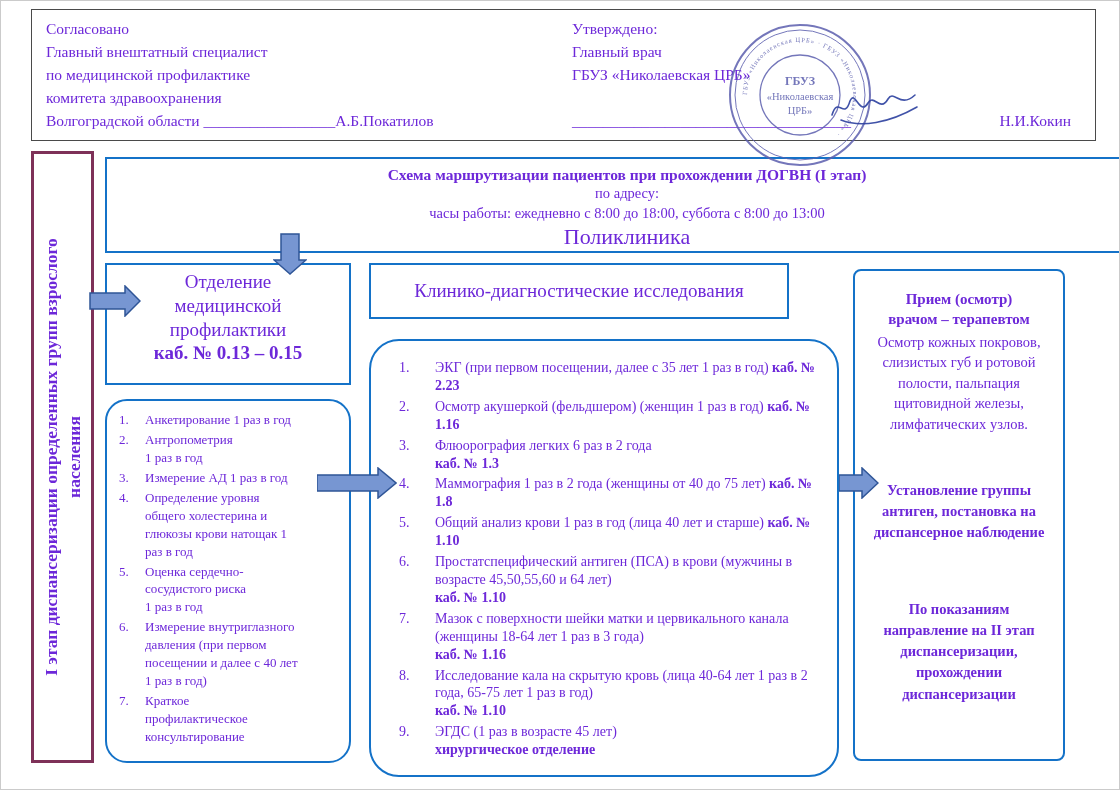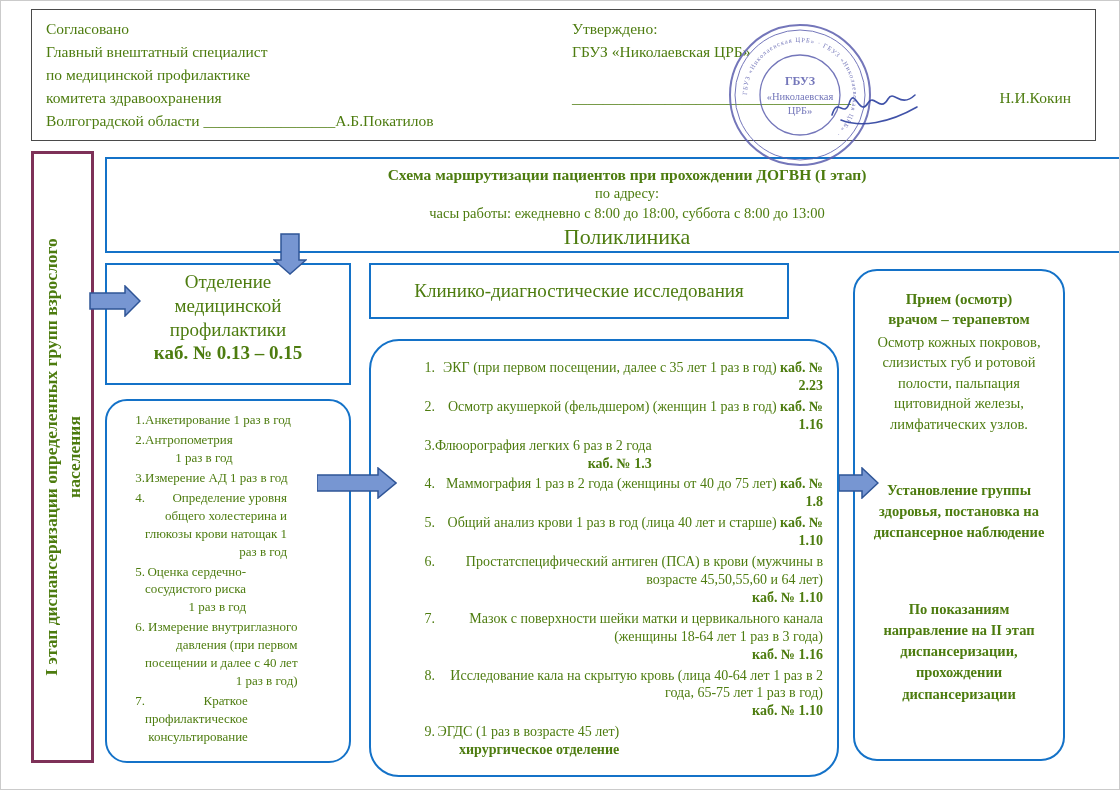--- a/index.html
+++ b/index.html
@@ -2,21 +2,21 @@
 <html style="--box-border: #1472c8; --arrow-fill: #7796d2; --arrow-stroke: #2f5597; --sidebar-border: #7e3158; --stamp-ink: #5c5fae; --signature-ink: #2b3f9e; --cell-border: #4a4a4a;"><head>
 <meta charset="utf-8">
 <style>
   :root{
     --box-border:#1472c8; --arrow-fill:#7796d2; --arrow-stroke:#2f5597;
     --sidebar-border:#7e3158; --stamp-ink:#5c5fae; --signature-ink:#2b3f9e;
     --cell-border:#4a4a4a;
   }
   html,body{margin:0;padding:0;background:#fff;}
   .page{position:relative;width:1120px;height:790px;background:#fff;overflow:hidden;
-        font-family:"Liberation Serif","DejaVu Serif",serif;color:#4d7c0f;
+        font-family:"Liberation Serif","DejaVu Serif",serif;color:#6d28d9;
         border:1px solid #cbcbcb;box-sizing:border-box;}
 
   
   .cell{position:absolute;top:8px;height:132px;border:1px solid var(--cell-border);
         box-sizing:border-box;padding:8px 14px;font-size:15.5px;line-height:1.48;background:#fff;}
   #cell-left{left:30px;width:528px;}
   #cell-right{left:557px;width:538px;border-left:none;}
   .sign-line{display:flex;align-items:flex-end;}
   .sign-line.gap{margin-top:23px;}
   .sig-name.pushed{margin-left:auto;padding-right:10px;}
@@ -46,34 +46,34 @@
   .scheme-building{font-size:22px;margin-top:1px;}
 
   #dept-box{left:104px;top:262px;width:246px;height:122px;text-align:center;padding-top:5px;}
   .dept-title{font-size:19px;line-height:1.26;white-space:pre-line;}
   .dept-cab{font-size:19px;font-weight:bold;}
 
   #kdi-header{left:368px;top:262px;width:420px;height:56px;display:flex;align-items:center;justify-content:center;font-size:19px;text-align:center;}
 
   #svc-box{left:104px;top:398px;width:246px;height:364px;border-radius:22px;padding:10px 5px 4px 12px;overflow:hidden;}
   .svc-list{counter-reset:svc;}
-  .svc{display:flex;font-size:13px;line-height:1.38;margin-bottom:2px;counter-increment:svc;text-align:right;}
+  .svc{display:flex;font-size:13px;line-height:1.38;margin-bottom:2px;counter-increment:svc;}
   .svc .num{flex:0 0 26px;}
   .svc .num::before{content:counter(svc) ".";}
   .svc .txt{white-space:pre-line;}
 
   #kdi-box{left:368px;top:338px;width:470px;height:438px;border-radius:30px;padding:18px 14px 8px 28px;overflow:hidden;}
   .kdi-list{counter-reset:kdi;}
-  .kitem{display:flex;font-size:14px;line-height:1.28;margin-bottom:3px;counter-increment:kdi;text-align:right;}
+  .kitem{display:flex;font-size:14px;line-height:1.28;margin-bottom:3px;counter-increment:kdi;}
   .kitem .num{flex:0 0 36px;}
   .kitem .num::before{content:counter(kdi) ".";}
   .kitem .cab{font-weight:bold;}
-  .kitem .cab.block{display:block;margin-left:24px;}
-
-  #ther-box{left:852px;top:268px;width:212px;height:492px;border-radius:24px;padding:18px 14px;text-align:center;overflow:hidden;}
+  .kitem .cab.block{display:block;}
+
+  #ther-box{left:852px;top:268px;width:212px;height:492px;border-radius:8px;padding:18px 14px;text-align:center;overflow:hidden;}
   .ther-title{font-weight:bold;font-size:15px;line-height:1.35;white-space:pre-line;}
   .ther-exam{font-size:14.5px;line-height:1.42;margin-top:2px;}
   .ther-o1{font-weight:bold;font-size:14.5px;line-height:1.45;margin-top:46px;}
   .ther-o2{font-weight:bold;font-size:14.5px;line-height:1.45;margin-top:56px;}
 
   
   .arrow{position:absolute;z-index:5;}
   .arrow polygon{fill:var(--arrow-fill);stroke:var(--arrow-stroke);stroke-width:1.5;}
 </style>
 </head>
@@ -92,20 +92,21 @@
     <div class="sign-line">
       <span>Волгоградской области _________________</span>
         <span class="sig-name">А.Б.Покатилов</span>
     </div>
   </div>
 
   <div class="cell" id="cell-right">
     <div>
 
     <div class="ln">Утверждено:</div>
+        <div class="ln">Главный врач</div>
         <div class="ln">ГБУЗ «Николаевская ЦРБ»</div>
       </div>
     <div class="sign-line gap">
       <span>____________________________________</span>
         <span class="sig-name pushed">Н.И.Кокин</span>
     </div>
   </div>
 
   <svg class="stamp" width="152" height="152" viewBox="0 0 152 152">
     <circle cx="76" cy="76" r="70" stroke-width="2"></circle>
@@ -248,21 +249,21 @@
           <span class="num"></span>
           <span class="body"><span>ЭГДС (1 раз в возрасте 45 лет)</span> <b class="cab block">хирургическое отделение</b></span>
         </div>
       </div>
   </div>
 
   <div class="box round" id="ther-box">
     <div class="ther-title">Прием (осмотр)
 врачом – терапевтом</div>
     <div class="ther-exam">Осмотр кожных покровов, слизистых губ и ротовой полости, пальпация щитовидной железы, лимфатических узлов.</div>
-    <div class="ther-o1">Установление группы здоровья, постановка на диспансерное наблюдение</div>
+    <div class="ther-o1">Установление группы антиген, постановка на диспансерное наблюдение</div>
     <div class="ther-o2">По показаниям направление на II этап диспансеризации, прохождении диспансеризации</div>
   </div>
 
   <svg class="arrow" style="left:88px;top:284px" width="52" height="32">
     <polygon points="1,8 36,8 36,1 51,16 36,31 36,24 1,24"></polygon>
   </svg>
   <svg class="arrow" style="left:272px;top:232px" width="34" height="42">
     <polygon points="8,1 8,27 1,27 17,41 33,27 26,27 26,1"></polygon>
   </svg>
   <svg class="arrow" style="left:316px;top:466px" width="80" height="32">

